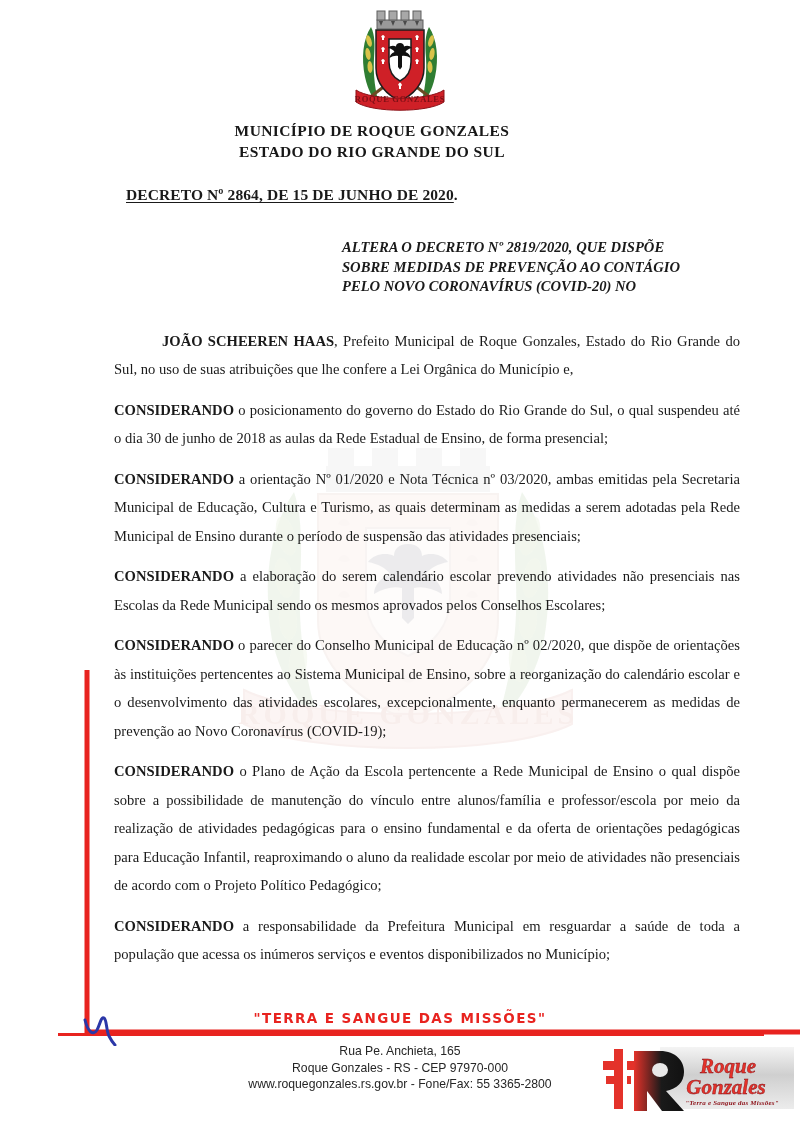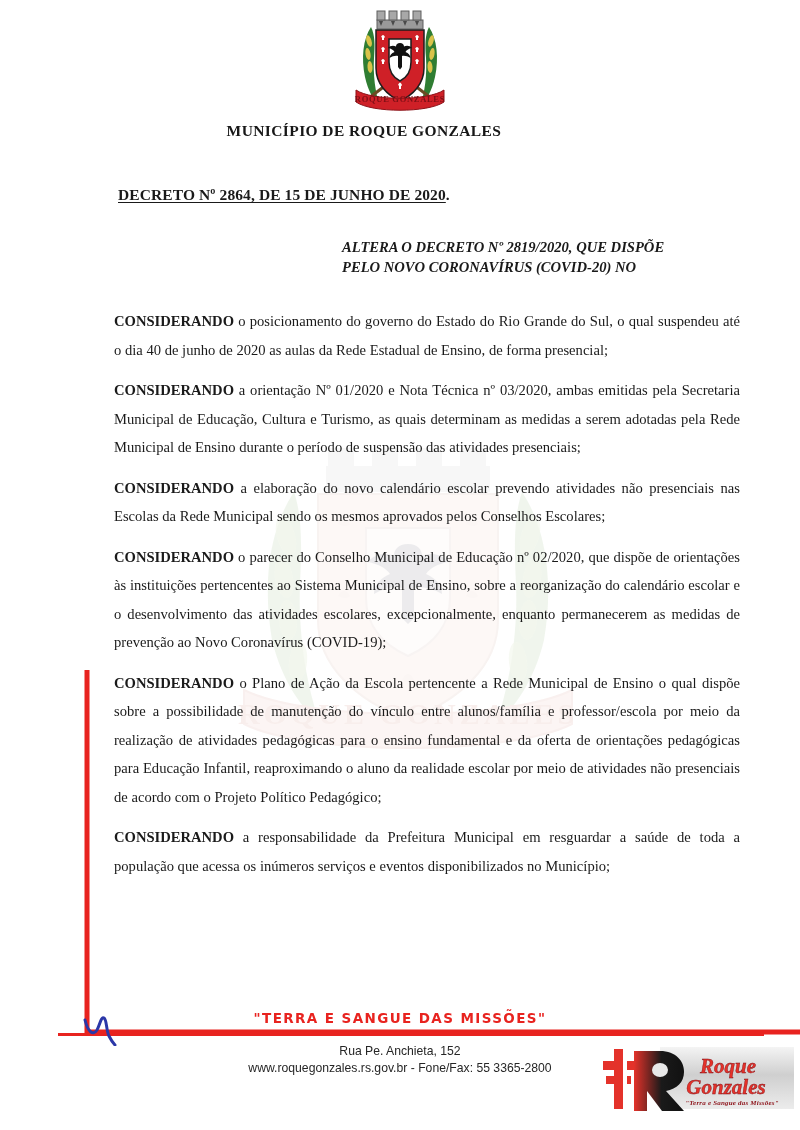--- a/index.html
+++ b/index.html
@@ -42,21 +42,21 @@
     text-align: center;
     z-index: 2;
   }
   #brasao {
     display: inline-block;
     width: 104px;
     height: 112px;
   }
   #org-title {
     position: absolute;
-    left: 4px;
+    left: 12px;
     top: 120px;
     width: 720px;
     text-align: center;
     z-index: 2;
   }
   #org-title .line {
     font-weight: bold;
     font-size: 15.5px;
     letter-spacing: 0.4px;
     line-height: 21px;
@@ -68,21 +68,21 @@
     position: absolute;
     left: 114px;
     top: 186px;
     width: 626px;
     z-index: 2;
   }
   #decree-title {
     font-weight: bold;
     font-size: 15.5px;
     letter-spacing: 0.1px;
-    margin: 0 0 34px 4px;
+    margin: 0 0 34px 12px;
   }
   #decree-title .underlined {
     text-decoration: underline;
     text-underline-offset: 2px;
   }
   #ementa {
     margin: 0 0 30px auto;
     width: 398px;
     font-style: italic;
     font-weight: bold;
@@ -286,37 +286,40 @@
           <rect x="102" y="158" width="4" height="8"></rect>
       </g>
 
       <path d="M16 168 C48 190 160 190 192 168 L192 192 C160 214 48 214 16 192 Z" fill="#cf2027" stroke="#8d1219" stroke-width="2"></path>
       <text x="104" y="191" text-anchor="middle" font-family="'Liberation Serif', serif" font-size="17" font-weight="bold" fill="#7e0f16" letter-spacing="1.4">ROQUE GONZALES</text>
     </svg>
   </div>
 
   <div id="org-title">
     <div class="line">MUNICÍPIO DE ROQUE GONZALES</div>
+    <div class="line">ESTADO DO RIO GRANDE DO SUL</div>
   </div>
 
   <div id="content">
 
     <div id="decree-title"><span class="underlined">DECRETO Nº 2864, DE 15 DE JUNHO DE 2020</span><span>.</span></div>
 
     <div id="ementa">
       <span>ALTERA O DECRETO Nº 2819/2020, QUE DISPÕE</span>
+      <span>SOBRE MEDIDAS DE PREVENÇÃO AO CONTÁGIO</span>
       <span>PELO NOVO CORONAVÍRUS (COVID-20) NO</span>
     </div>
 
-
-    <p class="para"><span class="lead">CONSIDERANDO</span><span> o posicionamento do governo do Estado do Rio Grande do Sul, o qual suspendeu até o dia 40 de junho de 2020 as aulas da Rede Estadual de Ensino, de forma presencial;</span></p>
+    <p class="para first"><span class="lead">JOÃO SCHEEREN HAAS</span><span>, Prefeito Municipal de Roque Gonzales, Estado do Rio Grande do Sul, no uso de suas atribuições que lhe confere a Lei Orgânica do Município e,</span></p>
+
+    <p class="para"><span class="lead">CONSIDERANDO</span><span> o posicionamento do governo do Estado do Rio Grande do Sul, o qual suspendeu até o dia 30 de junho de 2018 as aulas da Rede Estadual de Ensino, de forma presencial;</span></p>
 
     <p class="para"><span class="lead">CONSIDERANDO</span><span> a orientação Nº 01/2020 e Nota Técnica nº 03/2020, ambas emitidas pela Secretaria Municipal de Educação, Cultura e Turismo, as quais determinam as medidas a serem adotadas pela Rede Municipal de Ensino durante o período de suspensão das atividades presenciais;</span></p>
 
-    <p class="para"><span class="lead">CONSIDERANDO</span><span> a elaboração do novo calendário escolar prevendo atividades não presenciais nas Escolas da Rede Municipal sendo os mesmos aprovados pelos Conselhos Escolares;</span></p>
+    <p class="para"><span class="lead">CONSIDERANDO</span><span> a elaboração do serem calendário escolar prevendo atividades não presenciais nas Escolas da Rede Municipal sendo os mesmos aprovados pelos Conselhos Escolares;</span></p>
 
     <p class="para"><span class="lead">CONSIDERANDO</span><span> o parecer do Conselho Municipal de Educação nº 02/2020, que dispõe de orientações às instituições pertencentes ao Sistema Municipal de Ensino, sobre a reorganização do calendário escolar e o desenvolvimento das atividades escolares, excepcionalmente, enquanto permanecerem as medidas de prevenção ao Novo Coronavírus (COVID-19);</span></p>
 
     <p class="para"><span class="lead">CONSIDERANDO</span><span> o Plano de Ação da Escola pertencente a Rede Municipal de Ensino o qual dispõe sobre a possibilidade de manutenção do vínculo entre alunos/família e professor/escola por meio da realização de atividades pedagógicas para o ensino fundamental e da oferta de orientações pedagógicas para Educação Infantil, reaproximando o aluno da realidade escolar por meio de atividades não presenciais de acordo com o Projeto Político Pedagógico;</span></p>
 
     <p class="para"><span class="lead">CONSIDERANDO</span><span> a responsabilidade da Prefeitura Municipal em resguardar a saúde de toda a população que acessa os inúmeros serviços e eventos disponibilizados no Município;</span></p>
 
   </div>
 
   <svg id="red-bracket" viewBox="0 0 717 368" aria-hidden="true">
@@ -324,21 +327,22 @@
   </svg>
 
   <svg id="pen-mark" viewBox="0 0 46 40" aria-hidden="true">
     <path d="M5 14 C8 26 13 30 17 24 C20 19 21 10 24 12 C27 14 26 24 29 30 C31 34 33 37 35 39" fill="none" stroke="#2b37a8" stroke-width="3" stroke-linecap="round" stroke-linejoin="round"></path>
   </svg>
 
   <div id="slogan">"TERRA E SANGUE DAS MISSÕES"</div>
   <div id="footer-rule"></div>
 
   <div id="footer-address">
-    <span class="line">Rua Pe. Anchieta, 152</span>
+    <span class="line">Rua Pe. Anchieta, 165</span>
+    <span class="line">Roque Gonzales - RS - CEP 97970-000</span>
     <span class="line">www.roquegonzales.rs.gov.br - Fone/Fax: 55 3365-2800</span>
   </div>
 
   <svg id="logo" viewBox="0 0 196 74">
     <defs>
       <linearGradient id="logoPlate" x1="0" y1="0" x2="0" y2="1">
         <stop offset="0%" stop-color="#f4f4f4"></stop>
         <stop offset="45%" stop-color="#cfcfcf"></stop>
         <stop offset="100%" stop-color="#ececec"></stop>
       </linearGradient>

